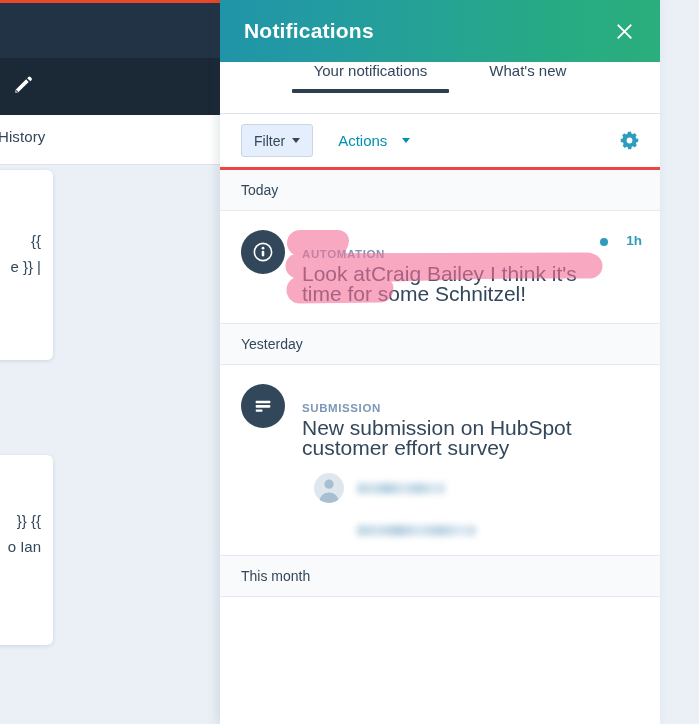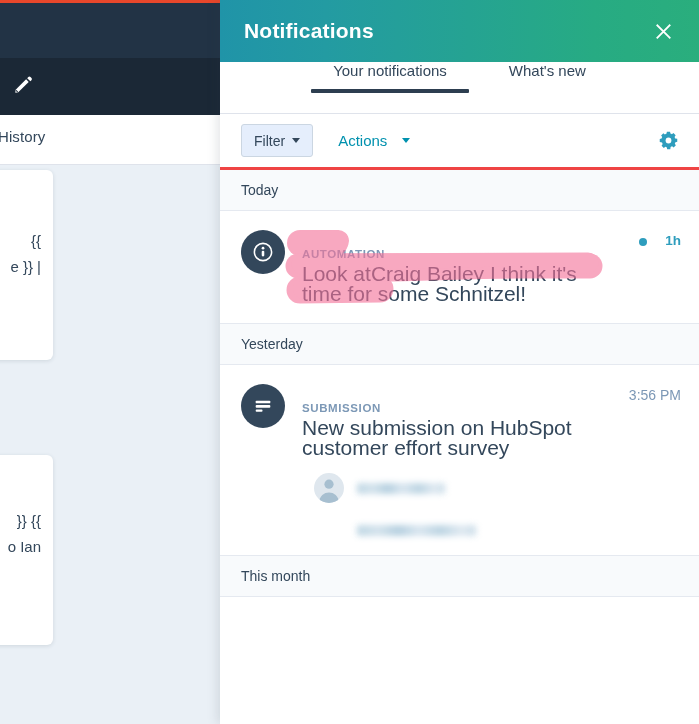--- a/index.html
+++ b/index.html
@@ -53,21 +53,21 @@
     position: absolute; right: 8px;
     font-size: 15px; color: #33475b; line-height: 26px;
     text-align: right; white-space: nowrap;
   }
   #bg-card-1-text { top: 228px; right: 658px; }
   #bg-card-2-text { top: 508px; right: 658px; }
 
   
   #notifications-panel {
     position: absolute; left: 220px; top: 0;
-    width: 479px; height: 724px;
+    width: 440px; height: 724px;
     background: #14532d;
     box-shadow: -3px 0 10px rgba(45,62,80,.13);
     display: flex; flex-direction: column;
     overflow: hidden;
   }
 
   #panel-header {
     height: 62px; flex: 0 0 62px;
     background: linear-gradient(90deg, #2094a8 0%, #239ba2 22%, #25a392 52%, #27ab83 78%, #2aae7d 100%);
     display: flex; align-items: center;
@@ -322,23 +322,20 @@
               <svg width="30" height="30" viewBox="0 0 30 30">
                 <circle cx="15" cy="11.2" r="4.6" fill="#a7bfd0"></circle>
                 <path d="M4.8 30 C5.6 22.5 10 19.4 15 19.4 C20 19.4 24.4 22.5 25.2 30 Z" fill="#a7bfd0"></path>
               </svg>
             </div>
             <div id="blurred-name" class="blurred-line"></div>
           </div>
           <div id="blurred-line-2" class="blurred-line"></div>
         </div>
       </div>
-      <div class="notification-meta">
-        <span class="meta-time read">3:56 PM</span>
-      </div>
     </div>
 
     <div class="group-header">This month</div>
 
   </div>
 
   <svg id="highlight-overlay" viewBox="0 0 479 724">
     <g stroke-linecap="round" fill="none" opacity="0.62">
       <path d="M80 243 L115 243" stroke="#f4739a" stroke-width="26"></path>
       <path d="M80 243 L118 241" stroke="#f4739a" stroke-width="22"></path>

